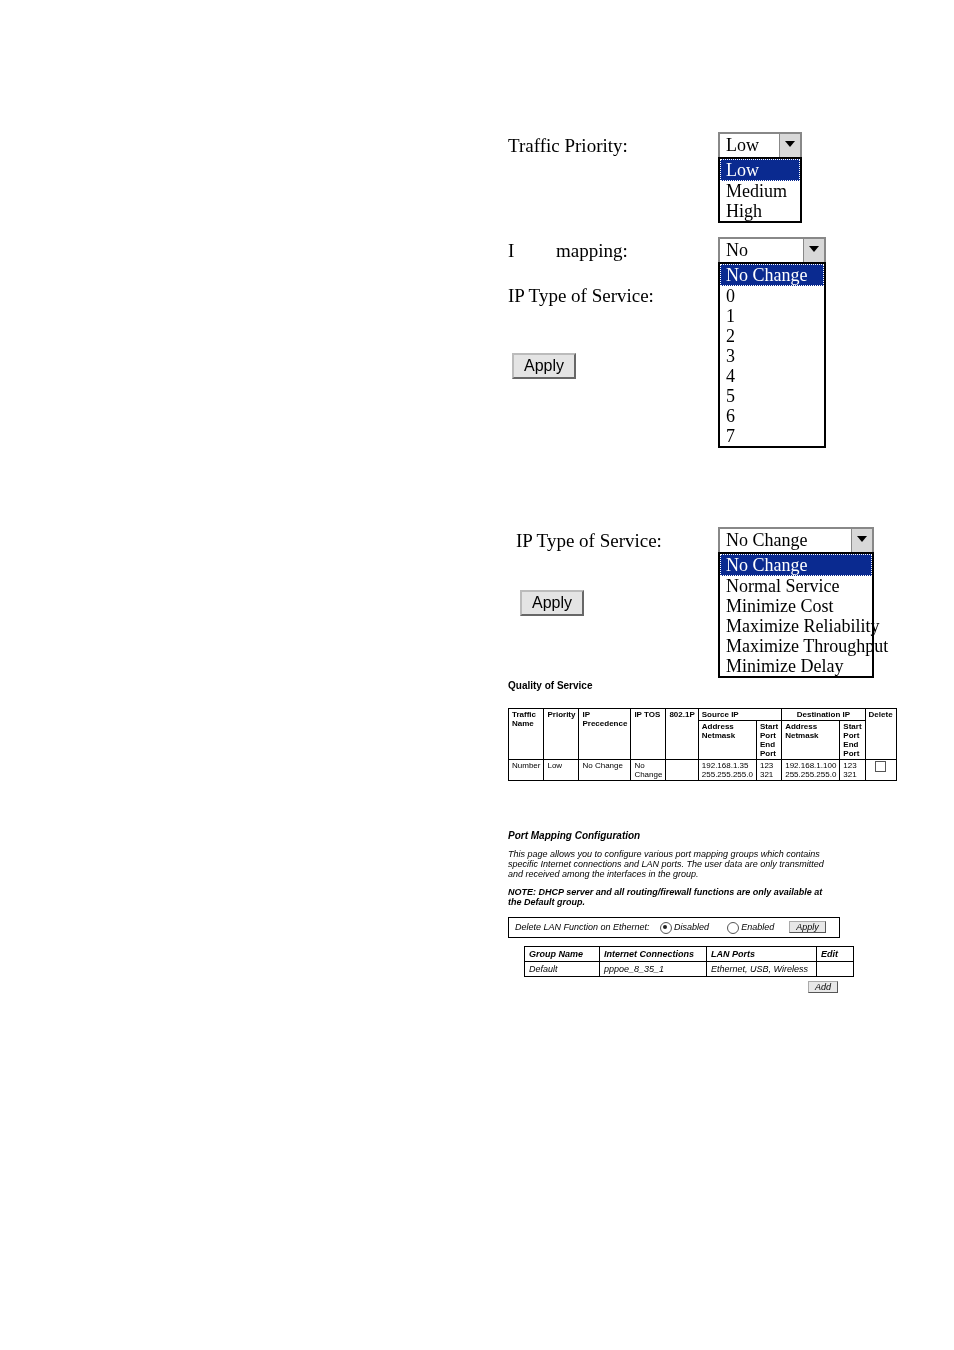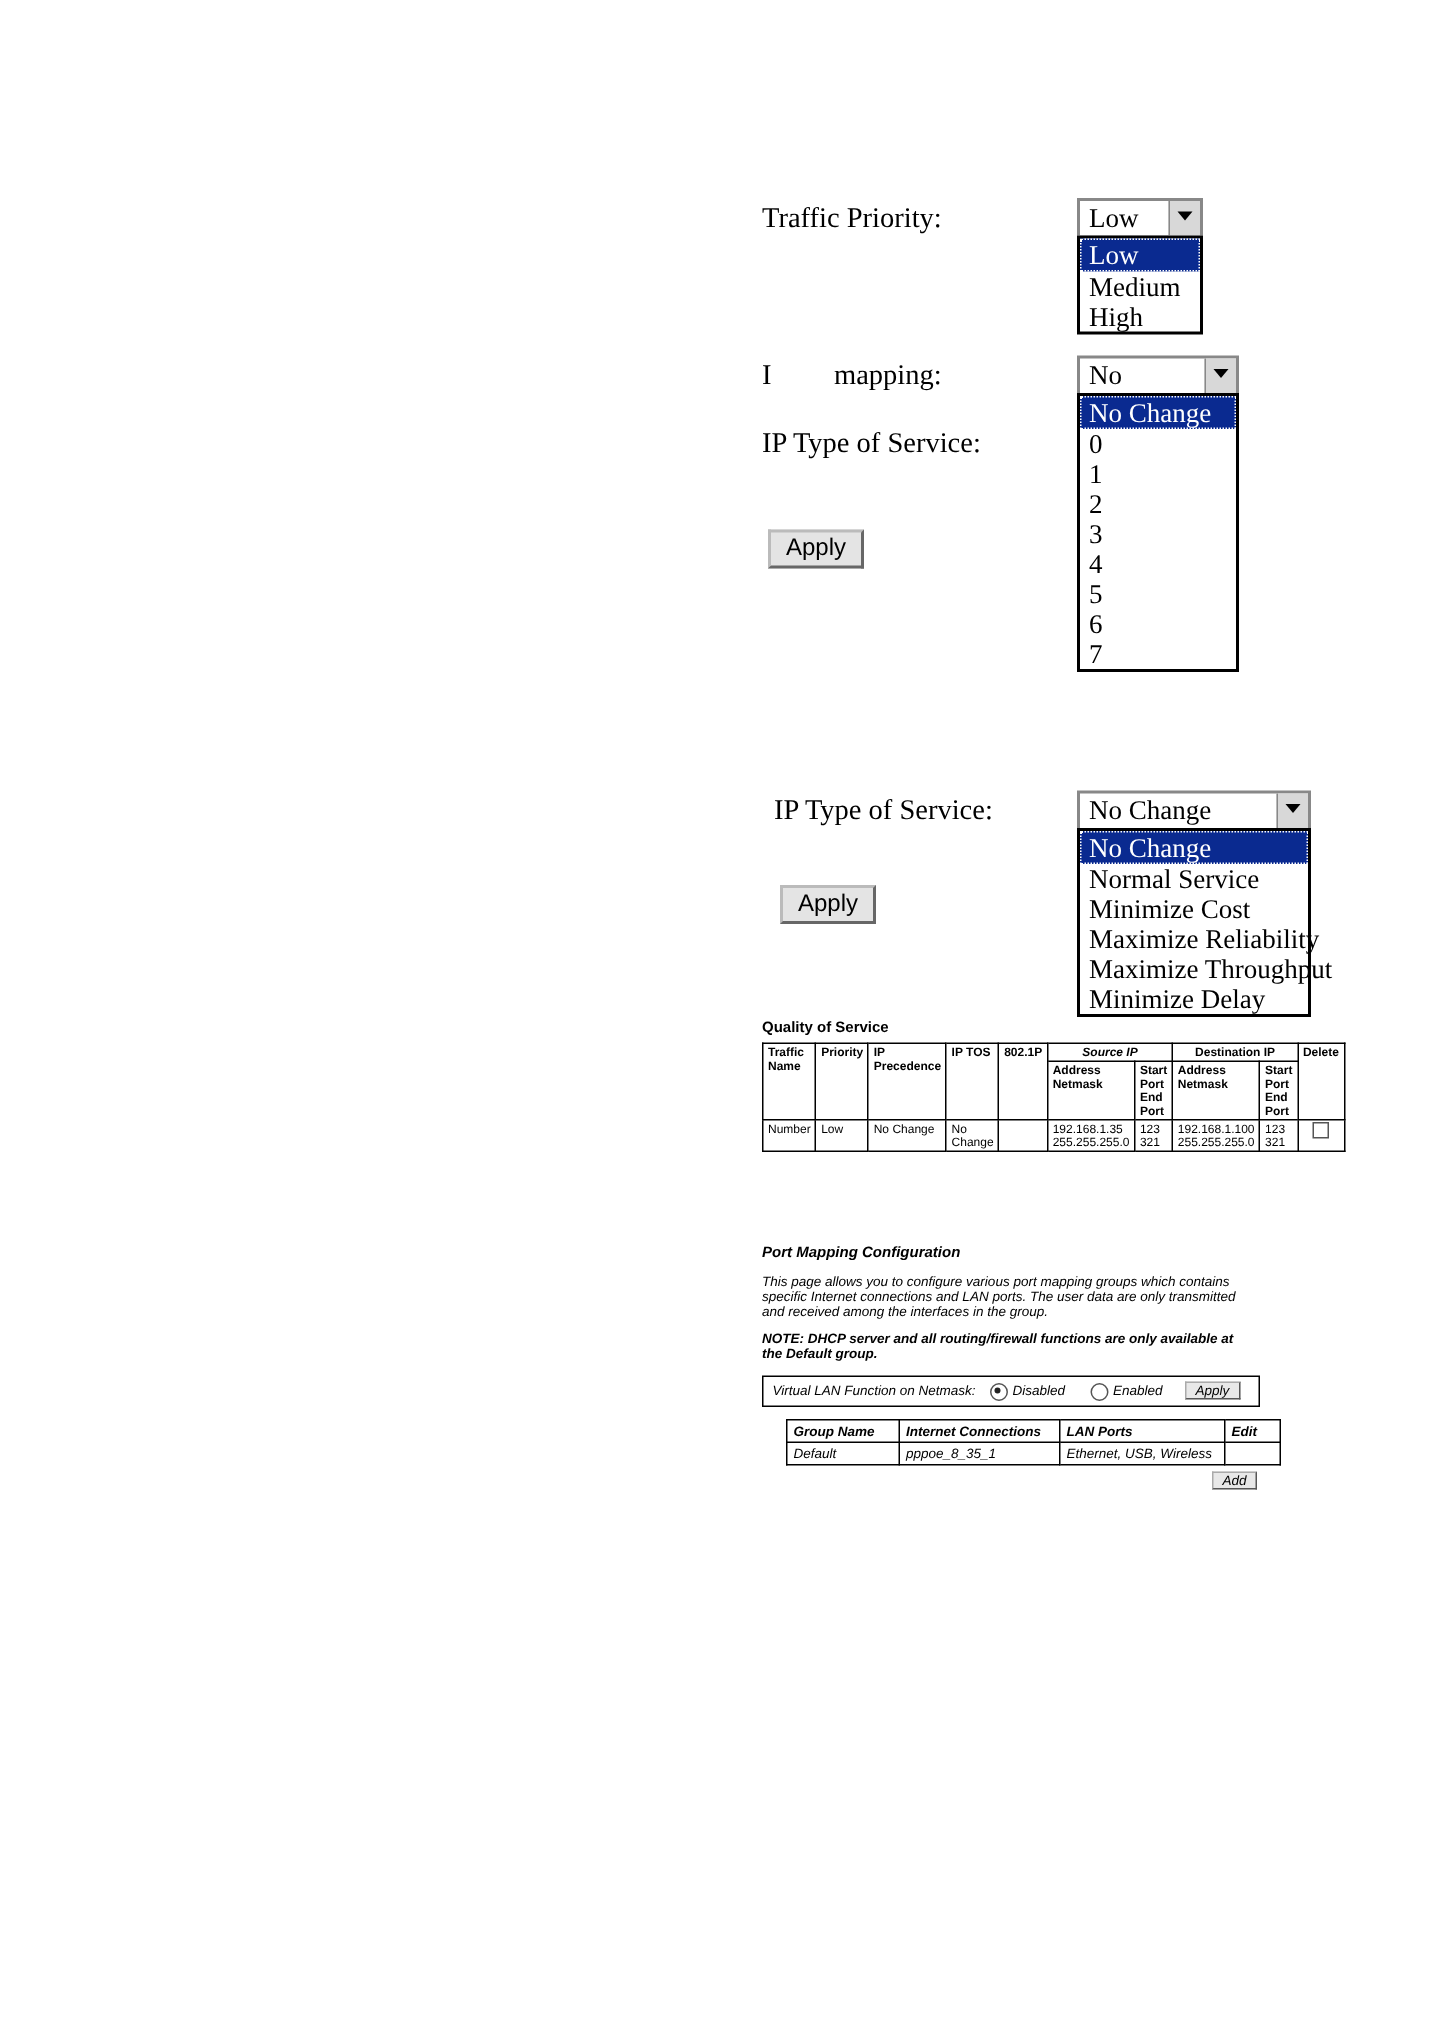--- a/index.html
+++ b/index.html
@@ -109,29 +109,29 @@
       <div class="opt">Minimize Cost</div>
       <div class="opt">Maximize Reliability</div>
       <div class="opt">Maximize Throughput</div>
       <div class="opt">Minimize Delay</div>
     </div>
     <div style="position:absolute;left:12px;top:60px;" class="btn-apply">Apply</div>
   </div>
 
   <div class="block" style="left:508px;top:680px;width:340px;">
     <div class="qos-title">Quality of Service</div>
-    <table class="qos" style="margin-top:4px;">
+    <table class="qos" style="margin-top:17px;">
       <tbody>
           <tr>
         <th rowspan="2">Traffic Name</th>
         <th rowspan="2">Priority</th>
         <th rowspan="2">IP Precedence</th>
         <th rowspan="2">IP TOS</th>
         <th rowspan="2">802.1P</th>
-        <th colspan="2" style="text-align:center;font-style:italic;">Source IP</th>
+        <th colspan="2" style="">Source IP</th>
         <th colspan="2" style="text-align:center;">Destination IP</th>
         <th rowspan="2">Delete</th>
       </tr>
       <tr>
         <th>
           <div>Address</div>
           <div>Netmask</div>
         </th>
         <th>
           <div>Start Port</div>
@@ -173,21 +173,21 @@
     </tbody>
       </table>
   </div>
 
   <div class="block pm" style="left:508px;top:830px;width:340px;font-style:italic;">
     <div class="bold" style="font-size:10px;margin-bottom:8px;">Port Mapping Configuration</div>
     <div style="margin-bottom:8px;width:330px;">This page allows you to configure various port mapping groups which contains specific Internet connections and LAN ports. The user data are only transmitted and received among the interfaces in the group.</div>
     <div class="bold" style="margin-bottom:10px;width:330px;">NOTE: DHCP server and all routing/firewall functions are only available at the Default group.</div>
 
     <div class="vlane-row">
-      <span>Virtual LAN Function on Netmask:</span>
+      <span>Delete LAN Function on Ethernet:</span>
       &nbsp;&nbsp;
       <span class="radio on"></span>
       <span>Disabled</span>
       &nbsp;&nbsp;&nbsp;&nbsp;&nbsp;
       <span class="radio"></span>
       <span>Enabled</span>
       &nbsp;&nbsp;&nbsp;&nbsp;
       <span class="mini-btn" style="font-size:9px;padding:0 6px;">Apply</span>
     </div>
 

